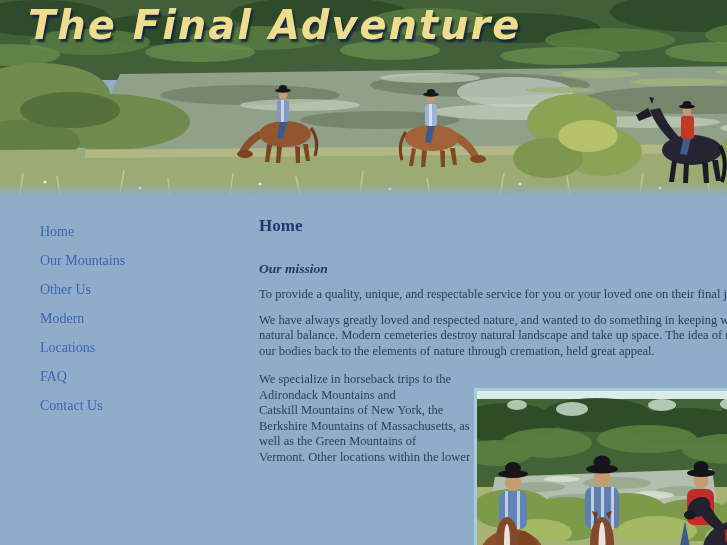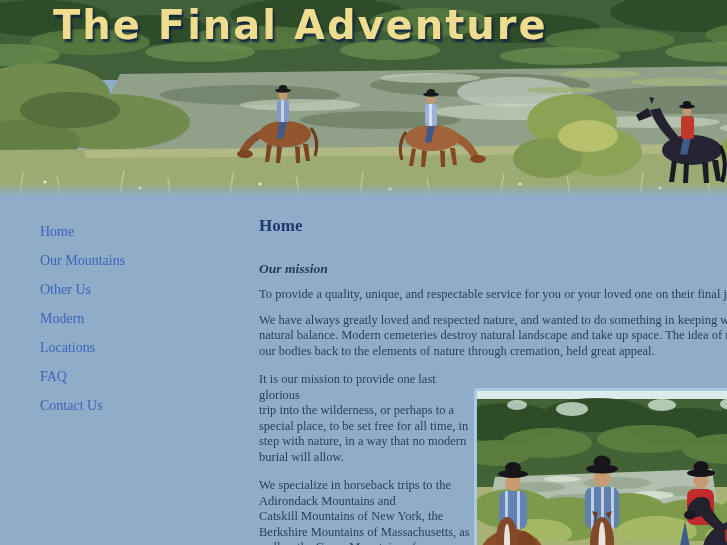--- a/index.html
+++ b/index.html
@@ -7,25 +7,24 @@
     position:relative;width:727px;height:545px;overflow:hidden;
     background:#8fadc9;font-family:"Liberation Serif",serif;
   }
   .page{position:absolute;left:0;top:0;width:900px;}
 
   
   .site-header{position:relative;width:900px;height:197px;}
   .site-header svg{display:block;}
   .site-title{
     position:absolute;left:28px;top:2px;
-    font-family:"DejaVu Sans",sans-serif;font-weight:bold;
+    font-family:"DejaVu Sans",sans-serif;font-style:italic;font-weight:bold;
     font-size:40px;letter-spacing:2px;color:#eedd8e;
     text-shadow:2px 3px 2px rgba(18,34,66,.9), 0 0 1px rgba(18,34,66,.6);
     white-space:nowrap;
-    margin-left:25px;
   }
   .tagline{
     position:absolute;left:33px;top:148px;
     font-family:"DejaVu Sans",sans-serif;font-style:italic;font-weight:bold;
     font-size:21px;letter-spacing:1px;color:#3a5f9b;white-space:nowrap;
   }
   .header-fade{
     position:absolute;left:0;right:0;bottom:-1px;height:15px;
     background:linear-gradient(to bottom, rgba(143,173,201,0), #8fadc9 90%);
   }
@@ -229,25 +228,20 @@
     <main class="main">
       <h1 class="page-heading">Home</h1>
       <h2 class="mission-heading">Our mission</h2>
       <p>To provide a quality,  unique,  and respectable service for you or your loved one on their final journey.</p>
       <p>We have always greatly loved and respected nature, and wanted to do something in keeping with its
 natural balance. Modern cemeteries destroy natural landscape and take up space. The idea of returning
 our bodies back to the elements of nature through cremation, held great appeal.</p>
 
       <div class="body-cols">
         <div class="narrow">
-          <p>It is our mission to provide one last glorious
-trip into the wilderness, or perhaps to a
-special place, to be set free for all time, in
-step with nature, in a way that no modern
-burial will allow.</p>
           <p>We specialize in horseback trips to the
 Adirondack Mountains and
 Catskill Mountains of New York, the
 Berkshire Mountains of  Massachusetts, as
 well as the Green Mountains of
 Vermont. Other locations within the lower</p>
         </div>
 
         <div class="inset-photo">
           <svg role="img" viewBox="0 0 296 272" width="296" height="272" aria-label="Three riders wearing cowboy hats on horses in a meadow">

